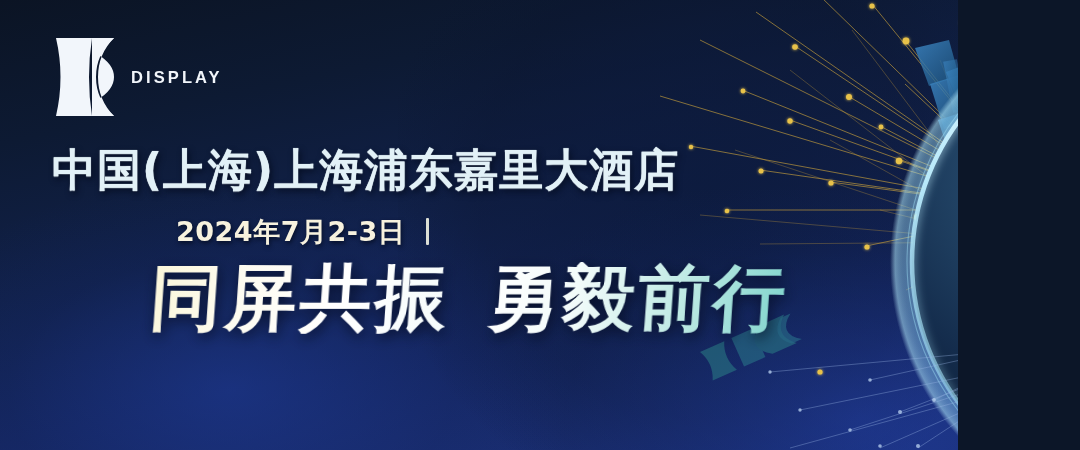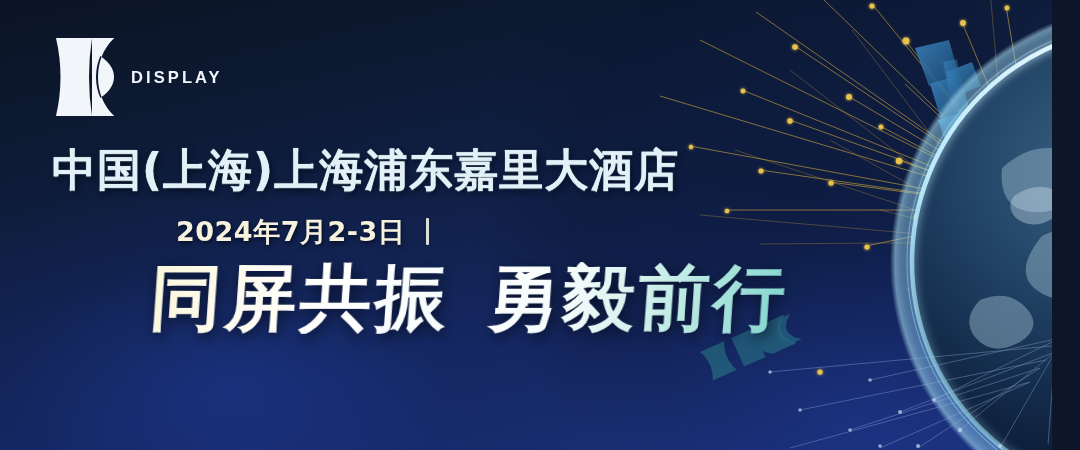--- a/index.html
+++ b/index.html
@@ -4,21 +4,21 @@
 <title>DIC Banner</title>
 <style>
   html,body{margin:0;padding:0;}
   body{
     width:1080px;height:450px;overflow:hidden;
     font-family:"Liberation Sans","DejaVu Sans",sans-serif;
     background:#0c1628;
   }
 
   .banner{
-    position:relative;width:1052px;height:450px;overflow:hidden;
+    position:relative;width:958px;height:450px;overflow:hidden;
     background:
       linear-gradient(168deg,#0b1424 0%,#0d1a33 22%,#11214a 46%,#152761 68%,#1a2e72 88%,#1b3078 100%);
   }
 
   
   .glow-a{
     position:absolute;left:-120px;top:180px;width:700px;height:420px;
     background:radial-gradient(ellipse at center,rgba(30,58,150,.55) 0%,rgba(20,40,110,.18) 45%,rgba(0,0,0,0) 72%);
     pointer-events:none;
   }

